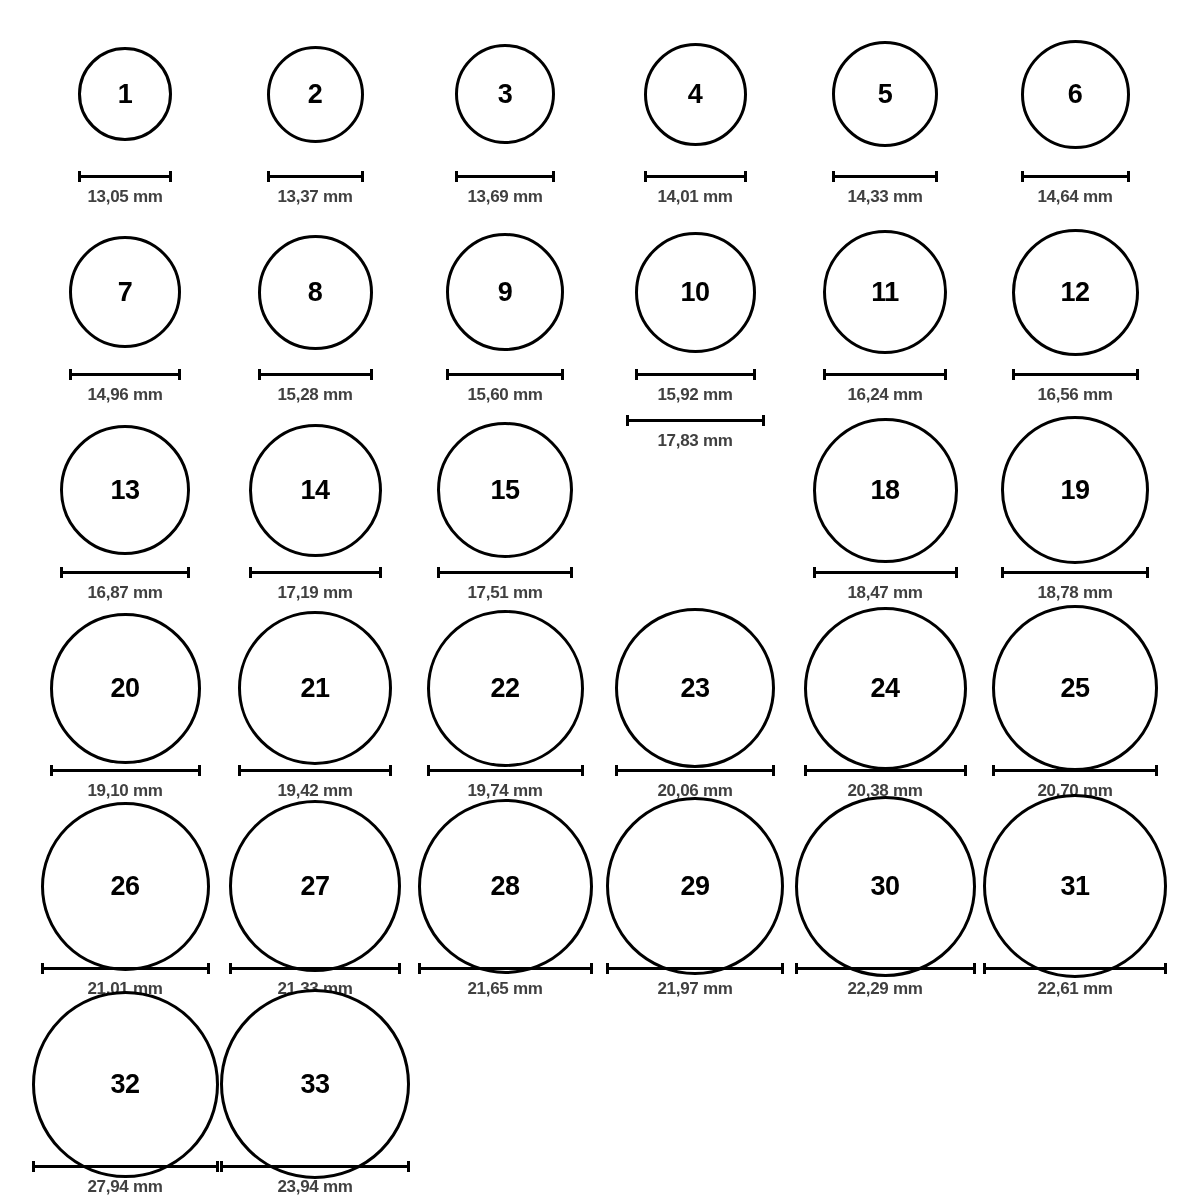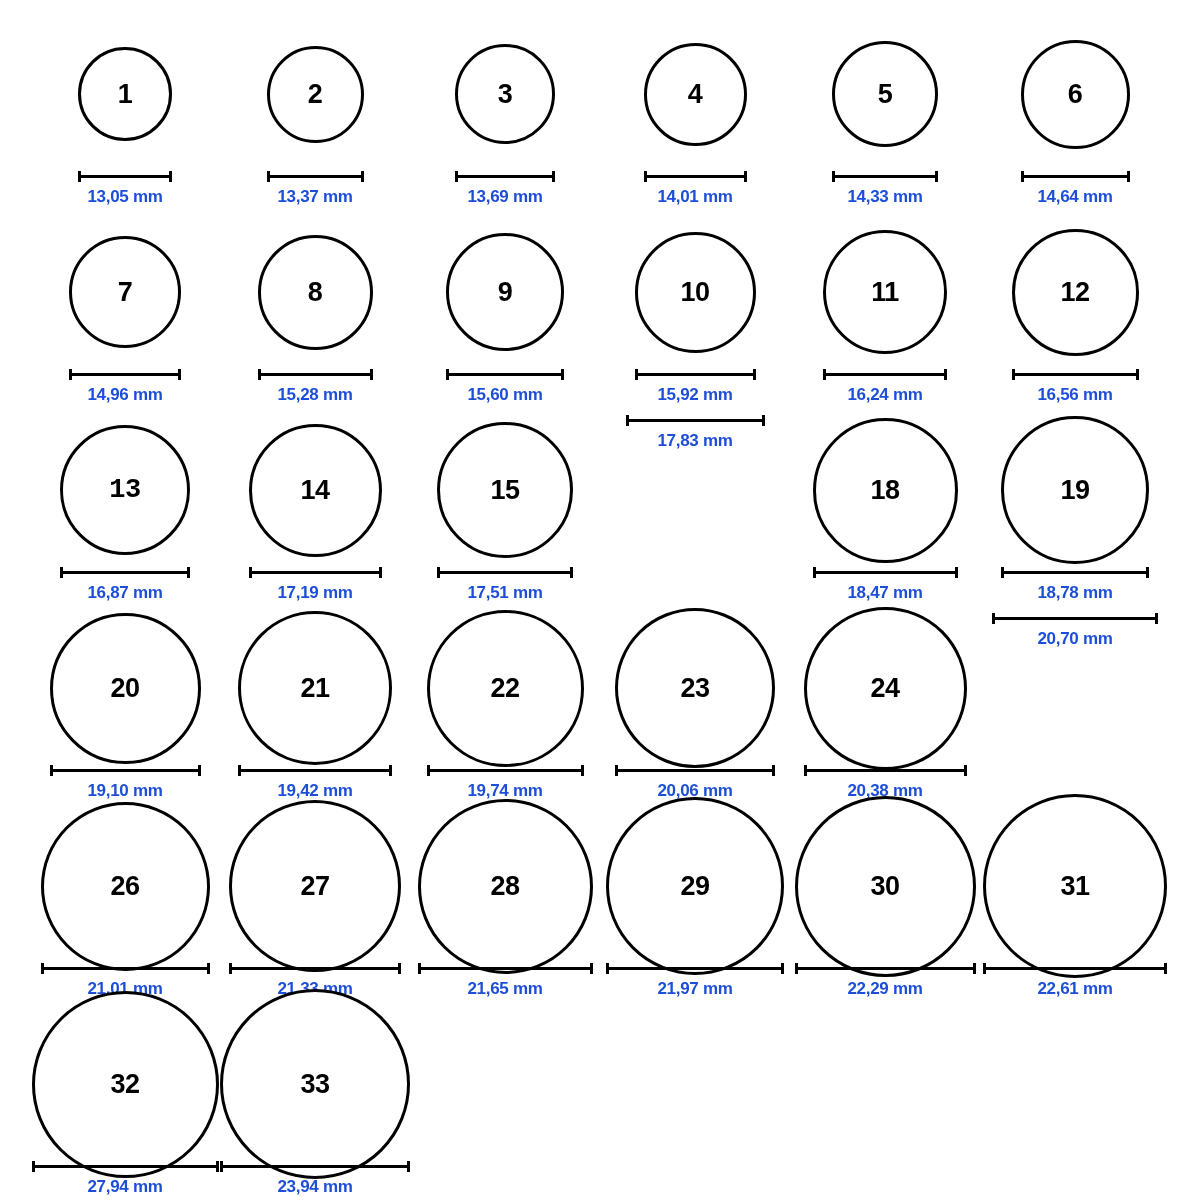--- a/index.html
+++ b/index.html
@@ -91,21 +91,21 @@
     height: 3px;
     background: #000000;
   }
   .mm-label {
     margin-top: 5px;
     font-weight: bold;
     font-size: 17px;
     line-height: 1;
     letter-spacing: -0.3px;
     white-space: nowrap;
-    color: #1d4ed8;
+    color: #404040;
   }
 </style>
 </head>
 <body>
 
 <div id="chart">
   <div class="size-grid">
       <div class="cell">
         <div class="circle-wrap">
           <div class="ring" style="width: 94px; height: 94px;">
@@ -257,21 +257,21 @@
         </div>
         <div class="measure">
           <div class="measure-bar" style="width: 127px;">
             <div class="measure-line"></div>
           </div>
         </div>
         <div class="mm-label">16,56 mm</div>
       </div>
       <div class="cell">
         <div class="circle-wrap">
-          <div class="ring" style="width: 130px; height: 130px; font-family: Liberation Mono, monospace;">
+          <div class="ring" style="width: 130px; height: 130px;">
             <span class="ring-number">13</span>
           </div>
         </div>
         <div class="measure">
           <div class="measure-bar" style="width: 130px;">
             <div class="measure-line"></div>
           </div>
         </div>
         <div class="mm-label">16,87 mm</div>
       </div>
@@ -394,20 +394,25 @@
           </div>
         </div>
         <div class="measure">
           <div class="measure-bar" style="width: 163px;">
             <div class="measure-line"></div>
           </div>
         </div>
         <div class="mm-label">20,38 mm</div>
       </div>
       <div class="cell">
+        <div class="circle-wrap">
+          <div class="ring" style="width: 166px; height: 166px;">
+            <span class="ring-number">25</span>
+          </div>
+        </div>
         <div class="measure">
           <div class="measure-bar" style="width: 166px;">
             <div class="measure-line"></div>
           </div>
         </div>
         <div class="mm-label">20,70 mm</div>
       </div>
       <div class="cell">
         <div class="circle-wrap">
           <div class="ring" style="width: 169px; height: 169px;">

